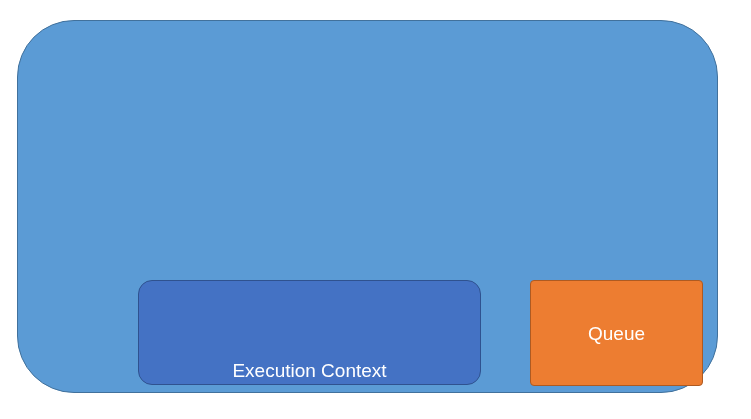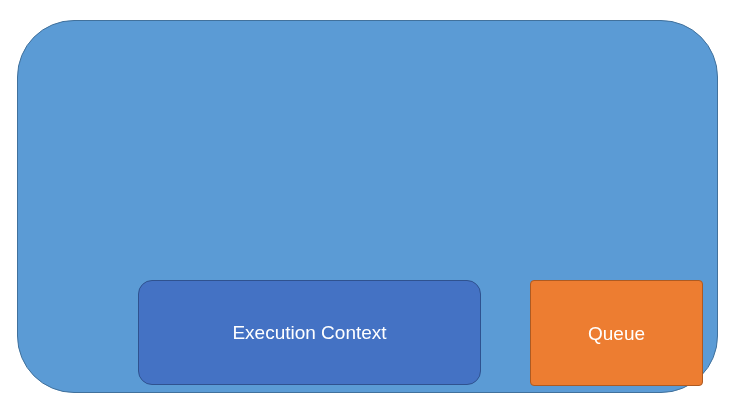--- a/index.html
+++ b/index.html
@@ -41,20 +41,21 @@
     text-align: center;
   }
   .execution-context {
     left: 120px;
     top: 259px;
     width: 343px;
     height: 105px;
     background: #4472C4;
     border: 1px solid #2F528F;
     border-radius: 14px;
+    justify-content: flex-end;
   }
   .queue {
     left: 512px;
     top: 259px;
     width: 173px;
     height: 106px;
     background: #ED7D31;
     border: 1px solid #AE5A21;
     border-radius: 4px;
   }

